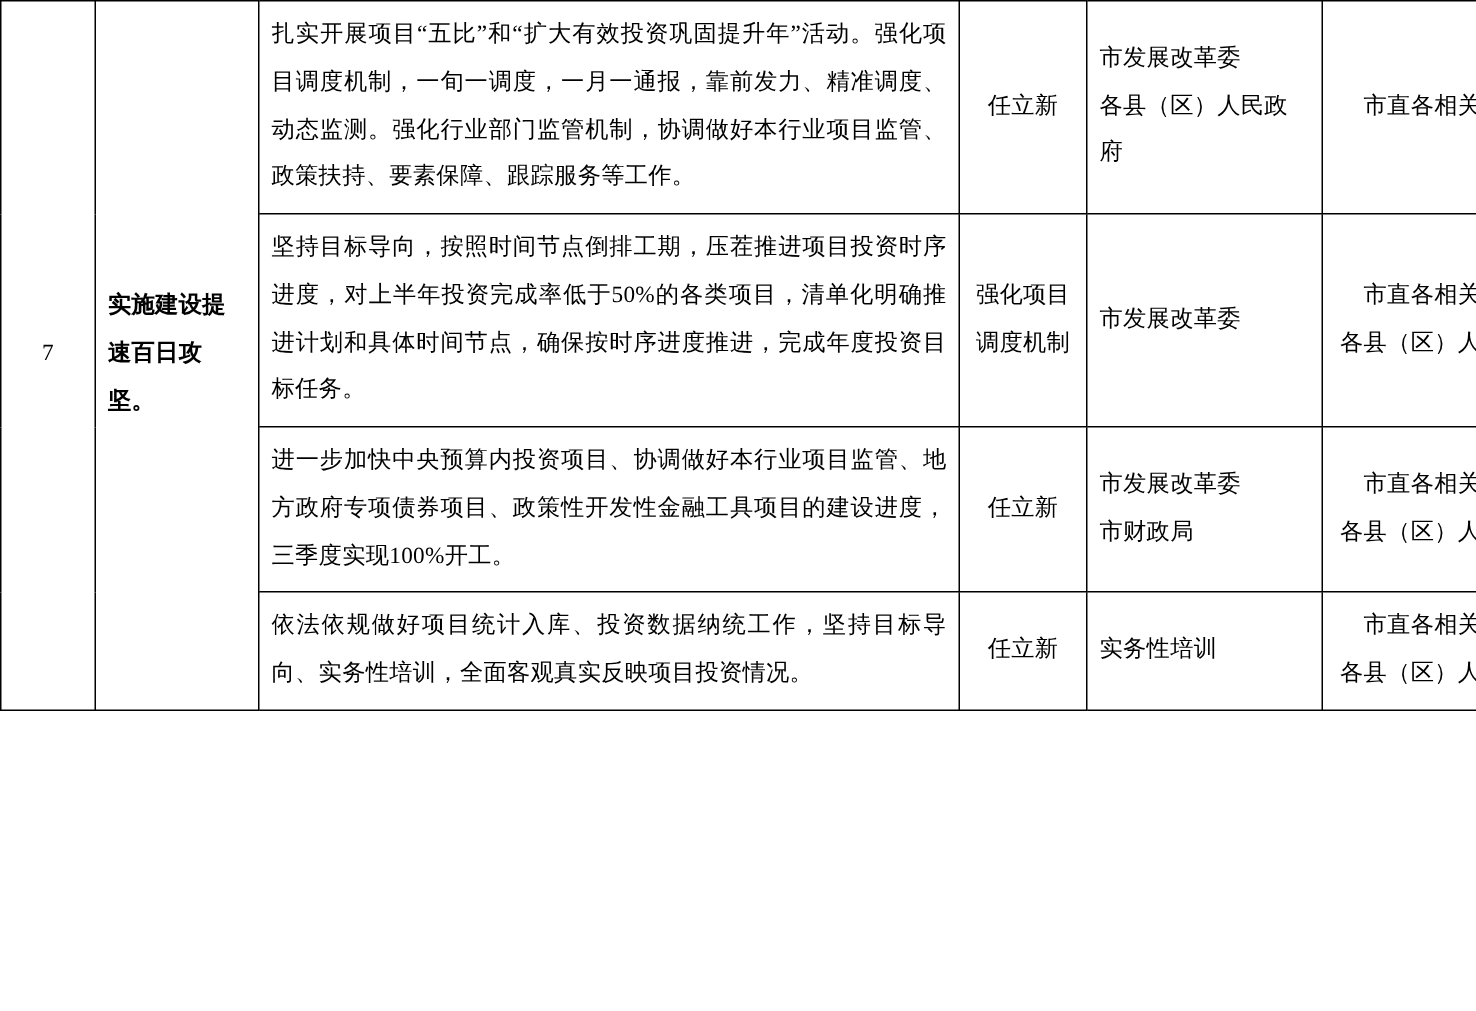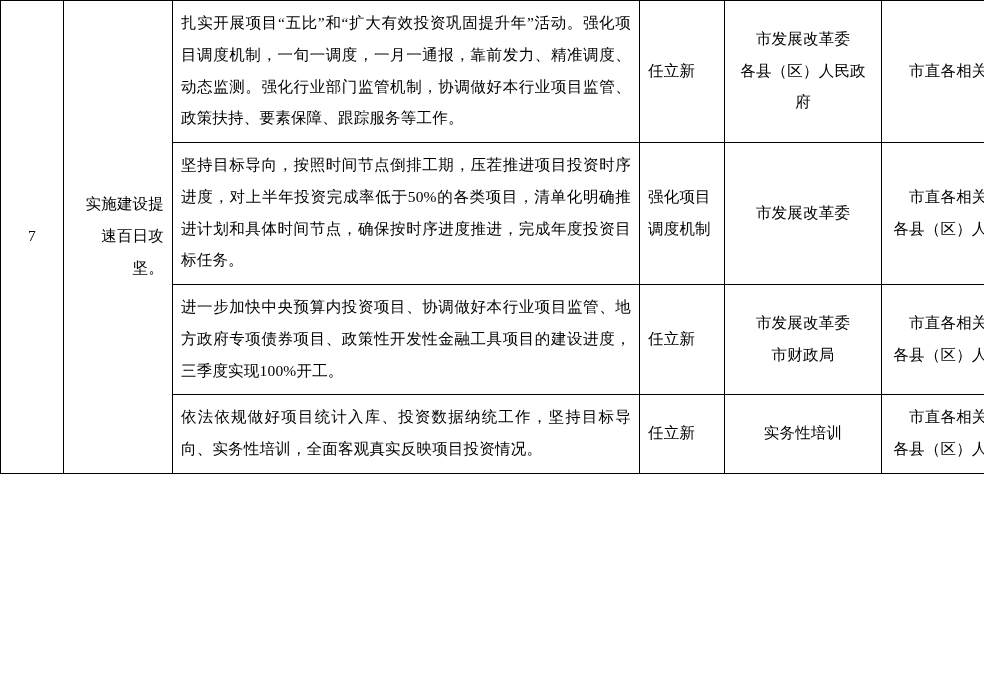--- a/index.html
+++ b/index.html
@@ -35,44 +35,44 @@
     line-height: 2.05;
     letter-spacing: 0.2px;
   }
   td.col-num {
     width: 46px;
     text-align: center;
     vertical-align: middle;
   }
   td.col-task {
     width: 92px;
-    text-align: right;
+    text-align: left;
     vertical-align: middle;
     padding-left: 10px;
     padding-right: 6px;
+    font-weight: bold;
   }
   td.col-content {
     width: 450px;
     text-align: justify;
     text-justify: inter-ideograph;
     vertical-align: middle;
     padding-left: 10px;
     padding-right: 10px;
     margin-left: 44px;
   }
   td.col-leader {
     width: 68px;
-    text-align: left;
+    text-align: center;
     vertical-align: middle;
     padding-left: 4px;
     padding-right: 4px;
   }
   td.col-main {
     width: 140px;
-    text-align: center;
     vertical-align: middle;
     padding-left: 6px;
     padding-right: 6px;
     margin-top: 32px;
   }
   td.col-coop {
     width: 148px;
     text-align: center;
     vertical-align: middle;
     padding-left: 6px;

